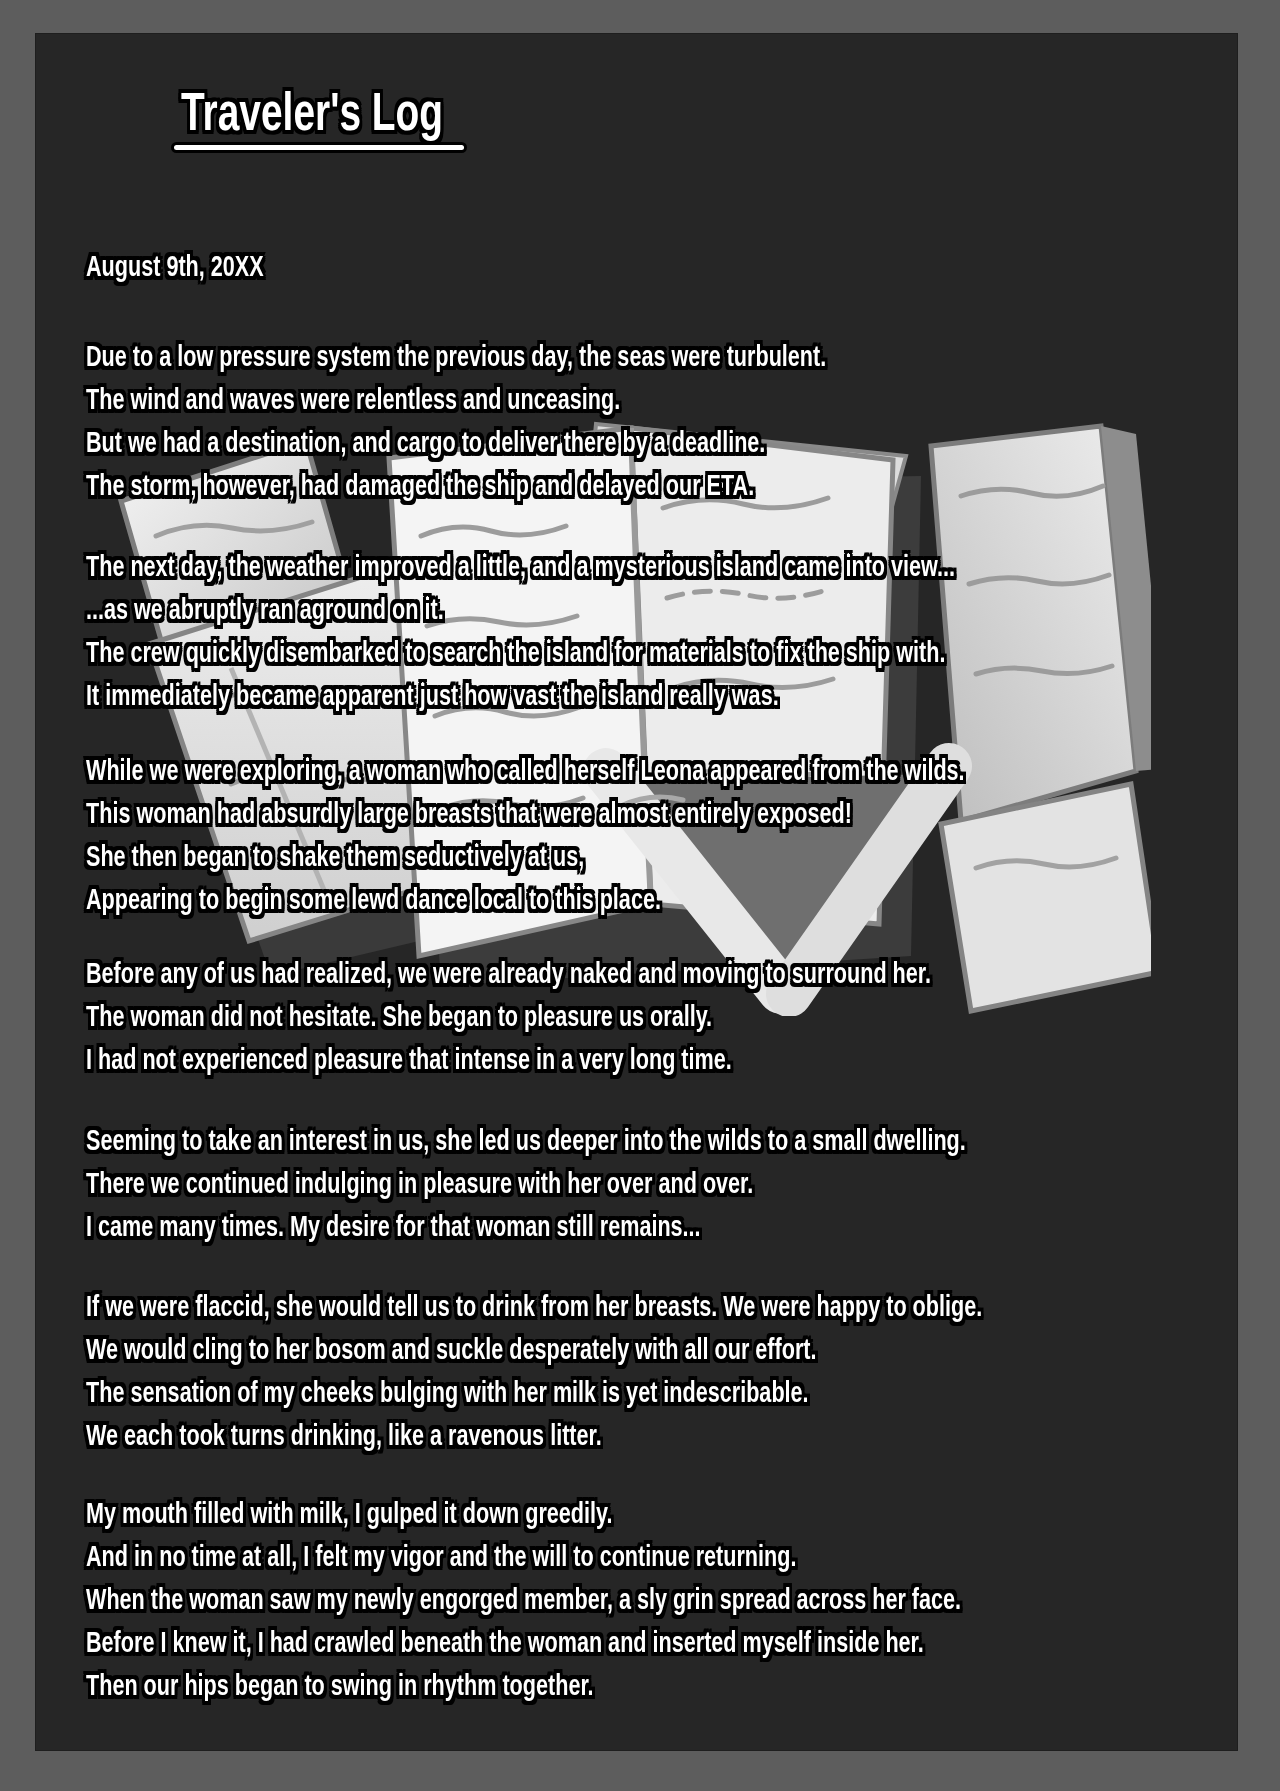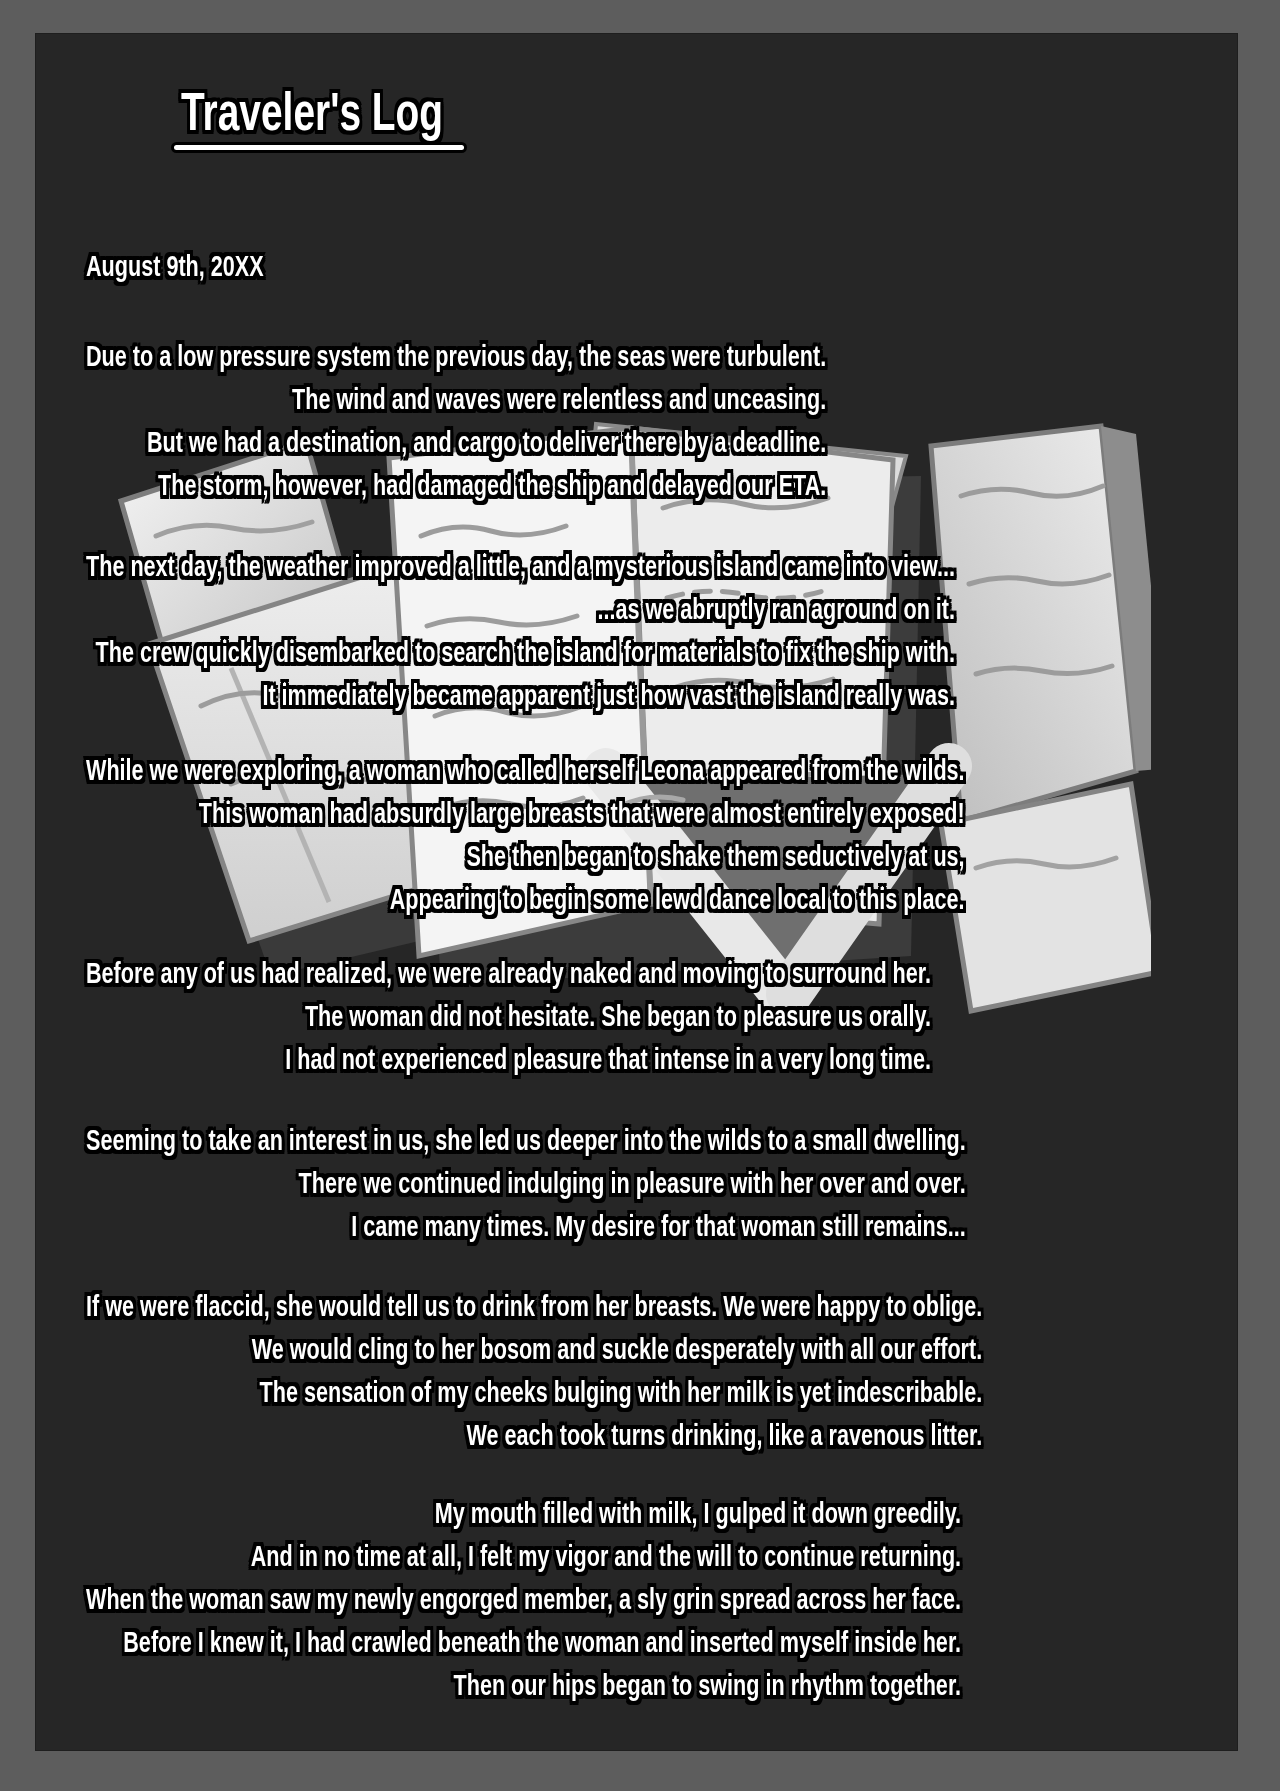--- a/index.html
+++ b/index.html
@@ -8,21 +8,20 @@
     width:1280px;height:1791px;
     background:#5d5d5d;
     overflow:hidden;
     font-family:"Liberation Sans","DejaVu Sans",sans-serif;
   }
   .page{
     position:absolute;
     left:35px;top:33px;right:42px;bottom:40px;
     background:#262626;
     border:1px solid #1e1e1e;
-    text-align:right;
   }
   .bg-art{
     position:absolute;
     left:55px;top:382px;
     width:1060px;height:600px;
     pointer-events:none;
   }
   .outlined{
     color:#ffffff;
     text-shadow:

